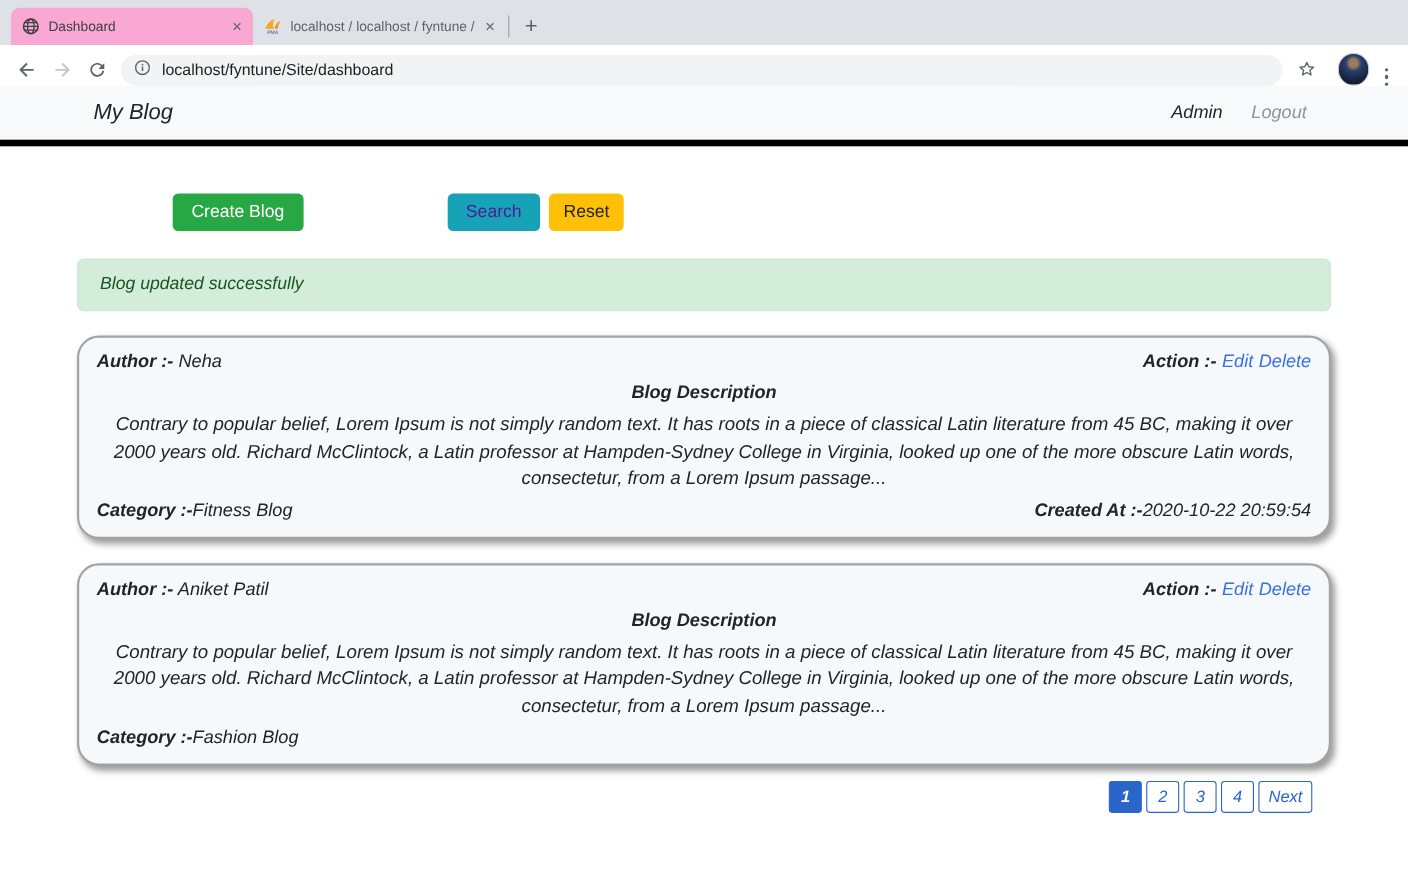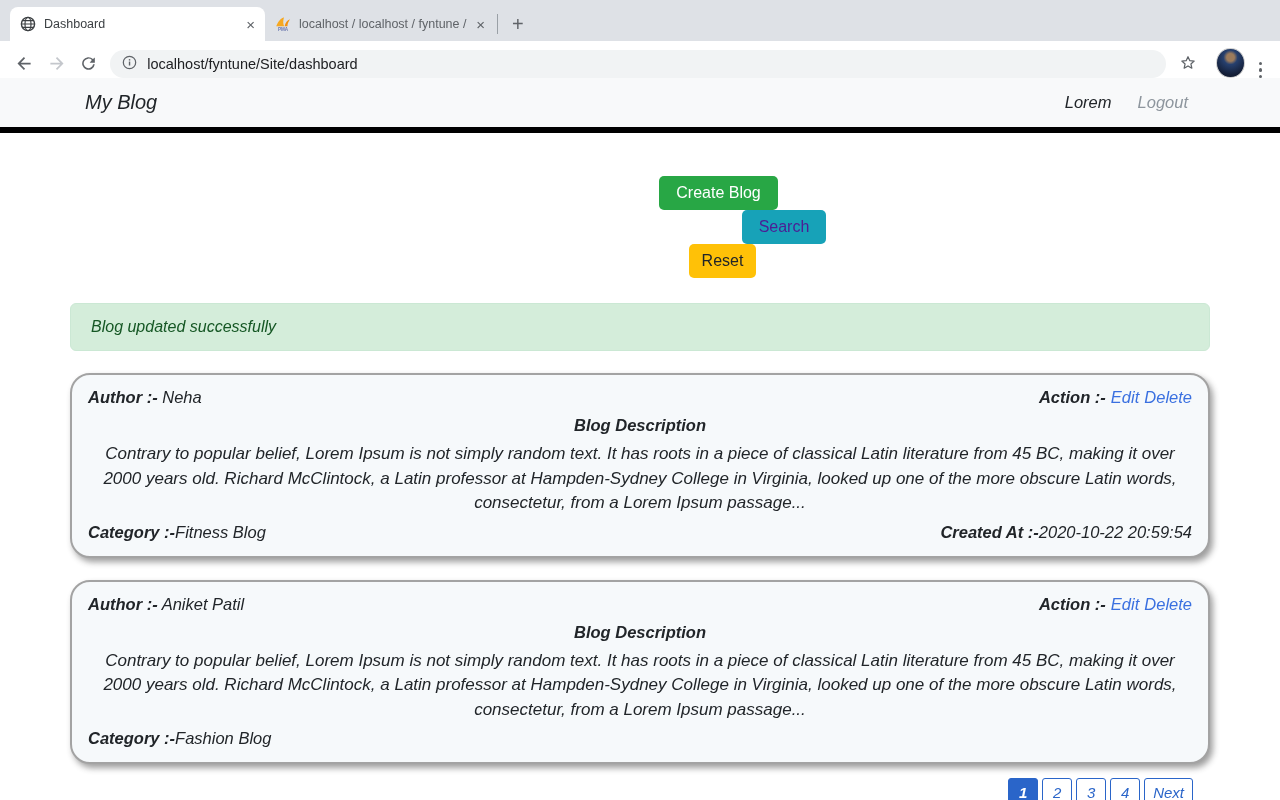--- a/index.html
+++ b/index.html
@@ -1,21 +1,21 @@
 <!DOCTYPE html>
 <html><head>
 <meta charset="utf-8">
 <style>
   * { margin:0; padding:0; box-sizing:border-box; }
   html,body { width:1280px; height:800px; background:#fff; font-family:"Liberation Sans", sans-serif; overflow:hidden; }
 
   
   .tab-strip { height:41px; background:#dee1e6; display:flex; align-items:flex-end; padding-left:10px; }
   .tab { display:flex; align-items:center; height:34px; border-radius:8px 8px 0 0; padding:0 10px; font-size:12.5px; color:#3c4043; }
-  .tab.active { background:#ffffff; width:255px; }
+  .tab.active { background:#f9a8d4; width:220px; }
   .tab.inactive { width:230px; color:#5f6368; }
   .tab .fav { width:16px; height:16px; margin-right:8px; flex:0 0 16px; }
   .tab .t-title { flex:1; white-space:nowrap; overflow:hidden; }
   .tab .t-close { font-size:15px; color:#5f6368; margin-left:6px; cursor:pointer; line-height:1; }
   .tab-sep { width:1px; height:20px; background:#9aa0a6; margin:0 6px 7px 2px; align-self:flex-end; }
   .new-tab { font-size:20px; color:#5f6368; margin-bottom:5px; padding:0 8px; cursor:pointer; }
 
   .toolbar { height:37px; background:#fff; display:flex; align-items:flex-end; padding:0 8px; }
   .nav-ic { width:30px; height:30px; display:flex; align-items:center; justify-content:center; border-radius:50%; margin:0 2px; }
   .omnibox { height:28px; background:#f1f3f4; border-radius:14px; flex:0 0 1056px; margin-left:6px; display:flex; align-items:center; padding:0 12px; }
@@ -28,21 +28,21 @@
   .dots i { width:3.5px; height:3.5px; border-radius:50%; background:#5f6368; }
 
   
   .navbar { height:55px; background:#f8f9fa; border-bottom:6px solid #000000; display:flex; align-items:center; justify-content:space-between; padding:0 92px 0 85px; }
   .brand { font-size:20px; font-style:italic; font-weight:500; color:#212529; }
   .nav-links { display:flex; gap:26px; font-style:italic; font-size:16.5px; }
   .nav-links .admin { color:#212529; text-decoration:none; }
   .nav-links .logout { color:#8d959d; text-decoration:none; }
 
   
-  .controls { display:flex; align-items:center; margin-top:43px; padding-left:157px;flex-direction:column; }
+  .controls { display:flex; align-items:center; margin-top:43px; padding-left:157px; }
   .btn { border:none; border-radius:5px; font-size:16px; cursor:pointer; font-family:"Liberation Sans", sans-serif; }
   .btn-create { background:#28a745; color:#fff; padding:8px 17px; }
   .search-input { margin-left:103px; width:445px; height:38px; border:1px solid #ced4da; border-radius:4px; padding:0 13px; font-size:16px; color:#212529; font-family:"Liberation Sans", sans-serif; }
   .search-input::placeholder { color:#7a7f85; opacity:1; }
   .btn-search { margin-left:131px; background:#17a2b8; color:#4c1d95; padding:8px 17px; }
   .btn-reset { margin-left:8px; background:#ffc107; color:#212529; padding:8px 13px; }
 
   
   .alert { margin:25px 70px 0; height:48px; background:#d4edda; border:1px solid #cbe8d4; border-radius:6px; display:flex; align-items:center; padding-left:20px; color:#155724; font-style:italic; font-size:16px; }
 
@@ -126,21 +126,21 @@
   <span class="dots">
       <i></i>
       <i></i>
       <i></i>
     </span>
 </div>
 
 <div class="navbar">
   <span class="brand">My Blog</span>
   <span class="nav-links">
-    <a href="#" class="admin">Lorem</a>
+    <a href="#" class="admin">Admin</a>
     <a href="#" class="logout">Logout</a>
   </span>
 </div>
 
 <div class="controls">
   <button class="btn btn-create">Create Blog</button>
   <button class="btn btn-search">Search</button>
   <button class="btn btn-reset">Reset</button>
 </div>
 

